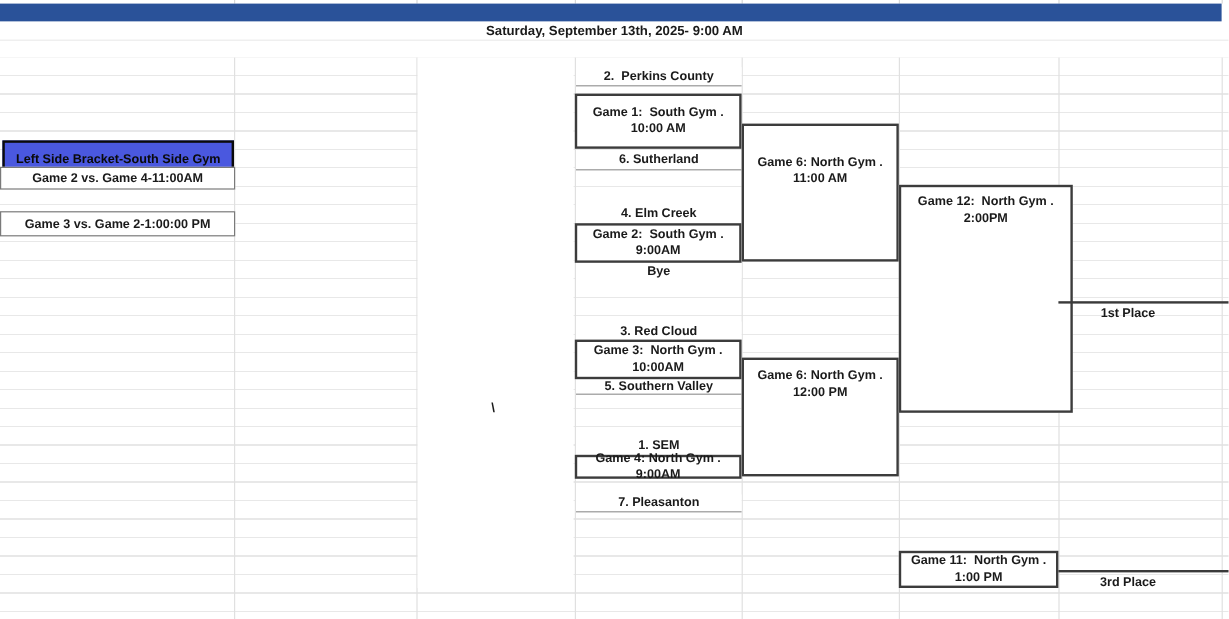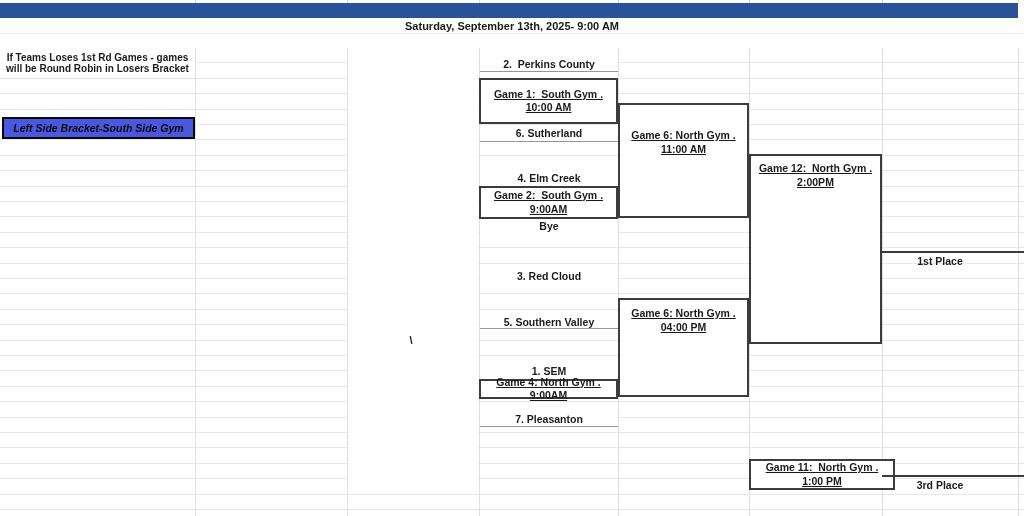--- a/index.html
+++ b/index.html
@@ -14,25 +14,25 @@
   }
   .vline{position:absolute;top:48px;height:468px;width:1px;background:#e0e0e0;}
   .vline-top{position:absolute;top:0;height:3px;width:1px;background:#d8d8d8;}
   .whiteout{position:absolute;background:#fff;}
   
   .banner{position:absolute;left:0;top:3px;width:1018px;height:15px;}
   .title-row{position:absolute;left:0;width:1024px;height:15px;display:flex;align-items:center;justify-content:center;font-size:11px;white-space:pre;background:#fff;border-bottom:1px solid #ececec;text-align:center;}
   
   .cell{position:absolute;display:flex;align-items:center;justify-content:center;white-space:pre;box-sizing:border-box;}
   .note{left:0;top:48px;width:195px;height:31px;background:#fff;flex-direction:column;font-size:10px;line-height:11.5px;border-bottom:1px solid #e0e0e0;}
-  .blue-label{left:2px;top:117px;width:193px;height:22px;border:2px solid #0a0a0a;font-size:10.5px;font-style:italic;color:#0a0a0a;}
+  .blue-label{left:2px;top:117px;width:193px;height:32px;border:2px solid #0a0a0a;font-size:10.5px;color:#0a0a0a;}
   .srow{left:0;width:196px;background:#fff;border:1.5px solid #7a7a7a;font-size:10.5px;}
   .team{left:480px;width:138px;background:#fff;font-size:10.5px;}
   .uline{border-bottom:1.5px solid #979797;}
-  .gbox{position:absolute;box-sizing:border-box;background:#fff;border:2px solid #3c3c3c;display:flex;flex-direction:column;align-items:center;text-align:center;font-size:10.5px;line-height:13.5px;white-space:pre;text-decoration:underline;}
+  .gbox{position:absolute;box-sizing:border-box;background:#fff;border:2px solid #3c3c3c;display:flex;flex-direction:column;align-items:center;text-align:center;font-size:10.5px;line-height:13.5px;white-space:pre;}
   .gcenter{justify-content:center;}
   .placeline{position:absolute;left:882px;width:142px;height:2px;background:#3a3a3a;}
   .place-label{left:882px;width:116px;height:15px;font-size:10.5px;background:transparent;}
   .stray{left:400px;top:333px;width:22px;height:14px;font-size:11px;font-weight:bold;}
 </style>
 </head>
 <body>
 
 <div class="sheet">
 
@@ -50,62 +50,64 @@
   <div class="vline-top" style="left:618px"></div>
   <div class="vline-top" style="left:749px"></div>
   <div class="vline-top" style="left:882px"></div>
   <div class="vline-top" style="left:1018px"></div>
 
   <div class="whiteout" style="left:348px;top:48px;width:130px;height:442px;"></div>
 
   <div class="banner" style="background: rgb(42, 82, 153);"></div>
   <div class="title-row" style="top:18px">Saturday, September 13th, 2025- 9:00 AM</div>
 
-  <div class="cell note">
-    <div>If Teams Loses 1st Rd Games - games</div>
-    <div>will be Round Robin in Losers Bracket</div>
-  </div>
   <div class="cell blue-label" style="background: rgb(74, 88, 223);">Left Side Bracket-South Side Gym</div>
+  <div class="cell srow" style="top:139px;height:19px">Game 2 vs. Game 4-11:00AM</div>
+  <div class="cell srow" style="top:176px;height:21px">Game 3 vs. Game 2-1:00:00 PM</div>
 
   <div class="cell team uline" style="top:56px;height:16px">2.  Perkins County</div>
   <div class="cell team uline" style="top:125px;height:17px">6. Sutherland</div>
   <div class="cell team" style="top:170px;height:15px">4. Elm Creek</div>
   <div class="cell team" style="top:219px;height:14px">Bye</div>
   <div class="cell team" style="top:268px;height:15px">3. Red Cloud</div>
   <div class="cell team uline" style="top:315px;height:14px">5. Southern Valley</div>
   <div class="cell team" style="top:363px;height:16px">1. SEM</div>
   <div class="cell team uline" style="top:412px;height:15px">7. Pleasanton</div>
 
   <div class="gbox gcenter" style="left:479px;top:78px;width:139px;height:46px">
     <span>Game 1:  South Gym .</span>
     <span>10:00 AM</span>
   </div>
   <div class="gbox gcenter" style="left:479px;top:186px;width:139px;height:33px">
     <span>Game 2:  South Gym .</span>
     <span>9:00AM</span>
   </div>
+  <div class="gbox gcenter" style="left:479px;top:283px;width:139px;height:33px">
+    <span>Game 3:  North Gym .</span>
+    <span>10:00AM</span>
+  </div>
   <div class="gbox gcenter" style="left:479px;top:379px;width:139px;height:20px">
     <span>Game 4: North Gym .</span>
     <span>9:00AM</span>
   </div>
 
   <div class="gbox" style="left:618px;top:103px;width:131px;height:115px;padding-top:24px">
     <span>Game 6: North Gym .</span>
     <span>11:00 AM</span>
   </div>
   <div class="gbox" style="left:618px;top:298px;width:131px;height:99px;padding-top:7px">
     <span>Game 6: North Gym .</span>
-    <span>04:00 PM</span>
+    <span>12:00 PM</span>
   </div>
 
-  <div class="gbox" style="left:749px;top:154px;width:133px;height:190px;padding-top:6px">
+  <div class="gbox" style="left:749px;top:154px;width:145px;height:190px;padding-top:6px">
     <span>Game 12:  North Gym .</span>
     <span>2:00PM</span>
   </div>
-  <div class="gbox gcenter" style="left:749px;top:459px;width:146px;height:31px">
+  <div class="gbox gcenter" style="left:749px;top:459px;width:133px;height:31px">
     <span>Game 11:  North Gym .</span>
     <span>1:00 PM</span>
   </div>
 
   <div class="placeline" style="top:251px"></div>
   <div class="cell place-label" style="top:253px">1st Place</div>
   <div class="placeline" style="top:475px"></div>
   <div class="cell place-label" style="top:477px">3rd Place</div>
 
   <div class="cell stray">\</div>

